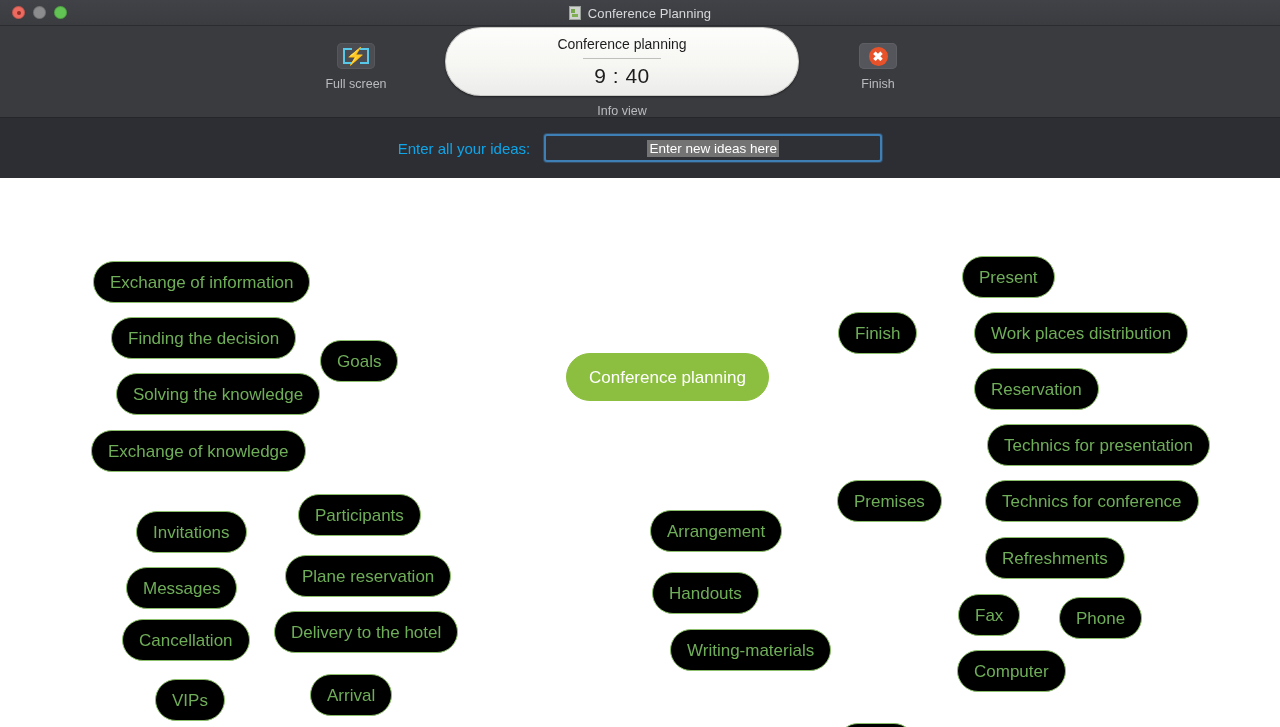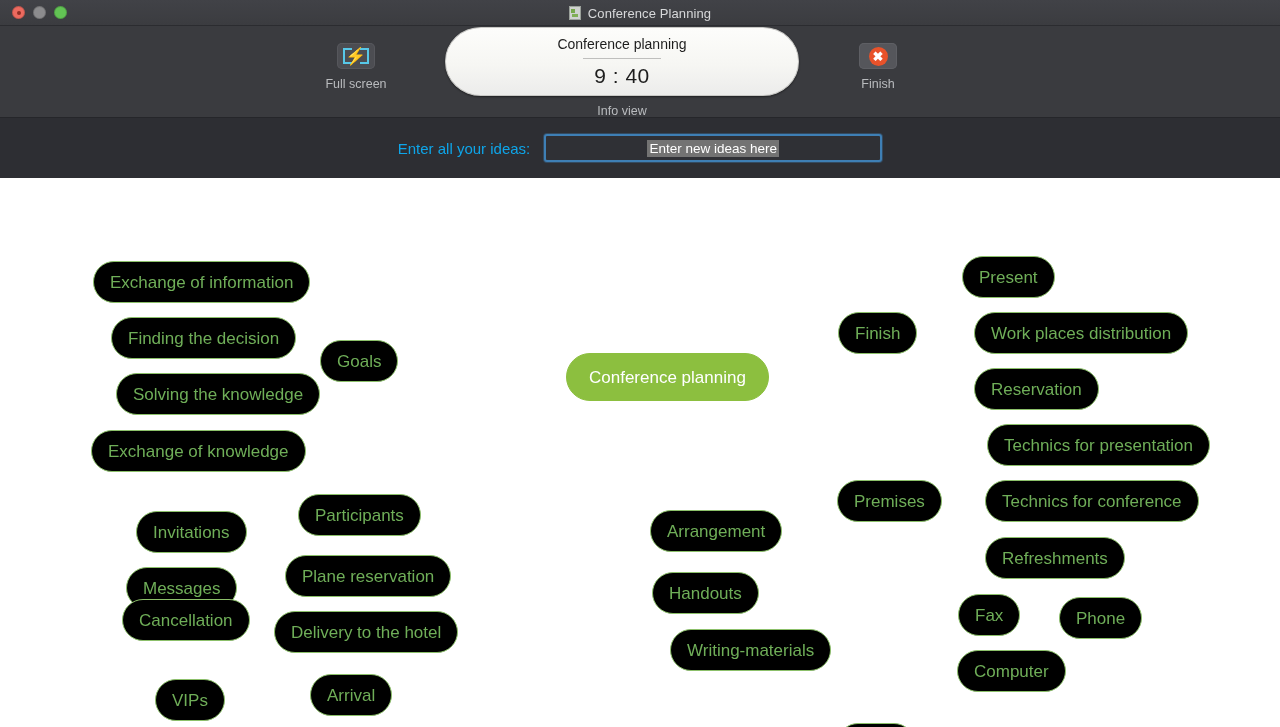--- a/index.html
+++ b/index.html
@@ -322,21 +322,21 @@
   <div id="node-layer">
       <div class="node" style="left: 93px; top: 82px;">Exchange of information</div>
       <div class="node" style="left: 111px; top: 138px;">Finding the decision</div>
       <div class="node" style="left: 320px; top: 161px;">Goals</div>
       <div class="node" style="left: 116px; top: 194px;">Solving the knowledge</div>
       <div class="node" style="left: 91px; top: 251px;">Exchange of knowledge</div>
       <div class="node" style="left: 136px; top: 332px;">Invitations</div>
       <div class="node" style="left: 298px; top: 315px;">Participants</div>
       <div class="node" style="left: 126px; top: 388px;">Messages</div>
       <div class="node" style="left: 285px; top: 376px;">Plane reservation</div>
-      <div class="node" style="left: 122px; top: 420px;">Cancellation</div>
+      <div class="node" style="left: 122px; top: 440px;">Cancellation</div>
       <div class="node" style="left: 274px; top: 432px;">Delivery to the hotel</div>
       <div class="node" style="left: 155px; top: 500px;">VIPs</div>
       <div class="node" style="left: 310px; top: 495px;">Arrival</div>
       <div class="node" style="left: 650px; top: 331px;">Arrangement</div>
       <div class="node" style="left: 652px; top: 393px;">Handouts</div>
       <div class="node" style="left: 670px; top: 450px;">Writing-materials</div>
       <div class="node" style="left: 837px; top: 498px; margin-top: 46px;">Office</div>
       <div class="node" style="left: 838px; top: 133px;">Finish</div>
       <div class="node" style="left: 837px; top: 301px;">Premises</div>
       <div class="node" style="left: 962px; top: 77px;">Present</div>

